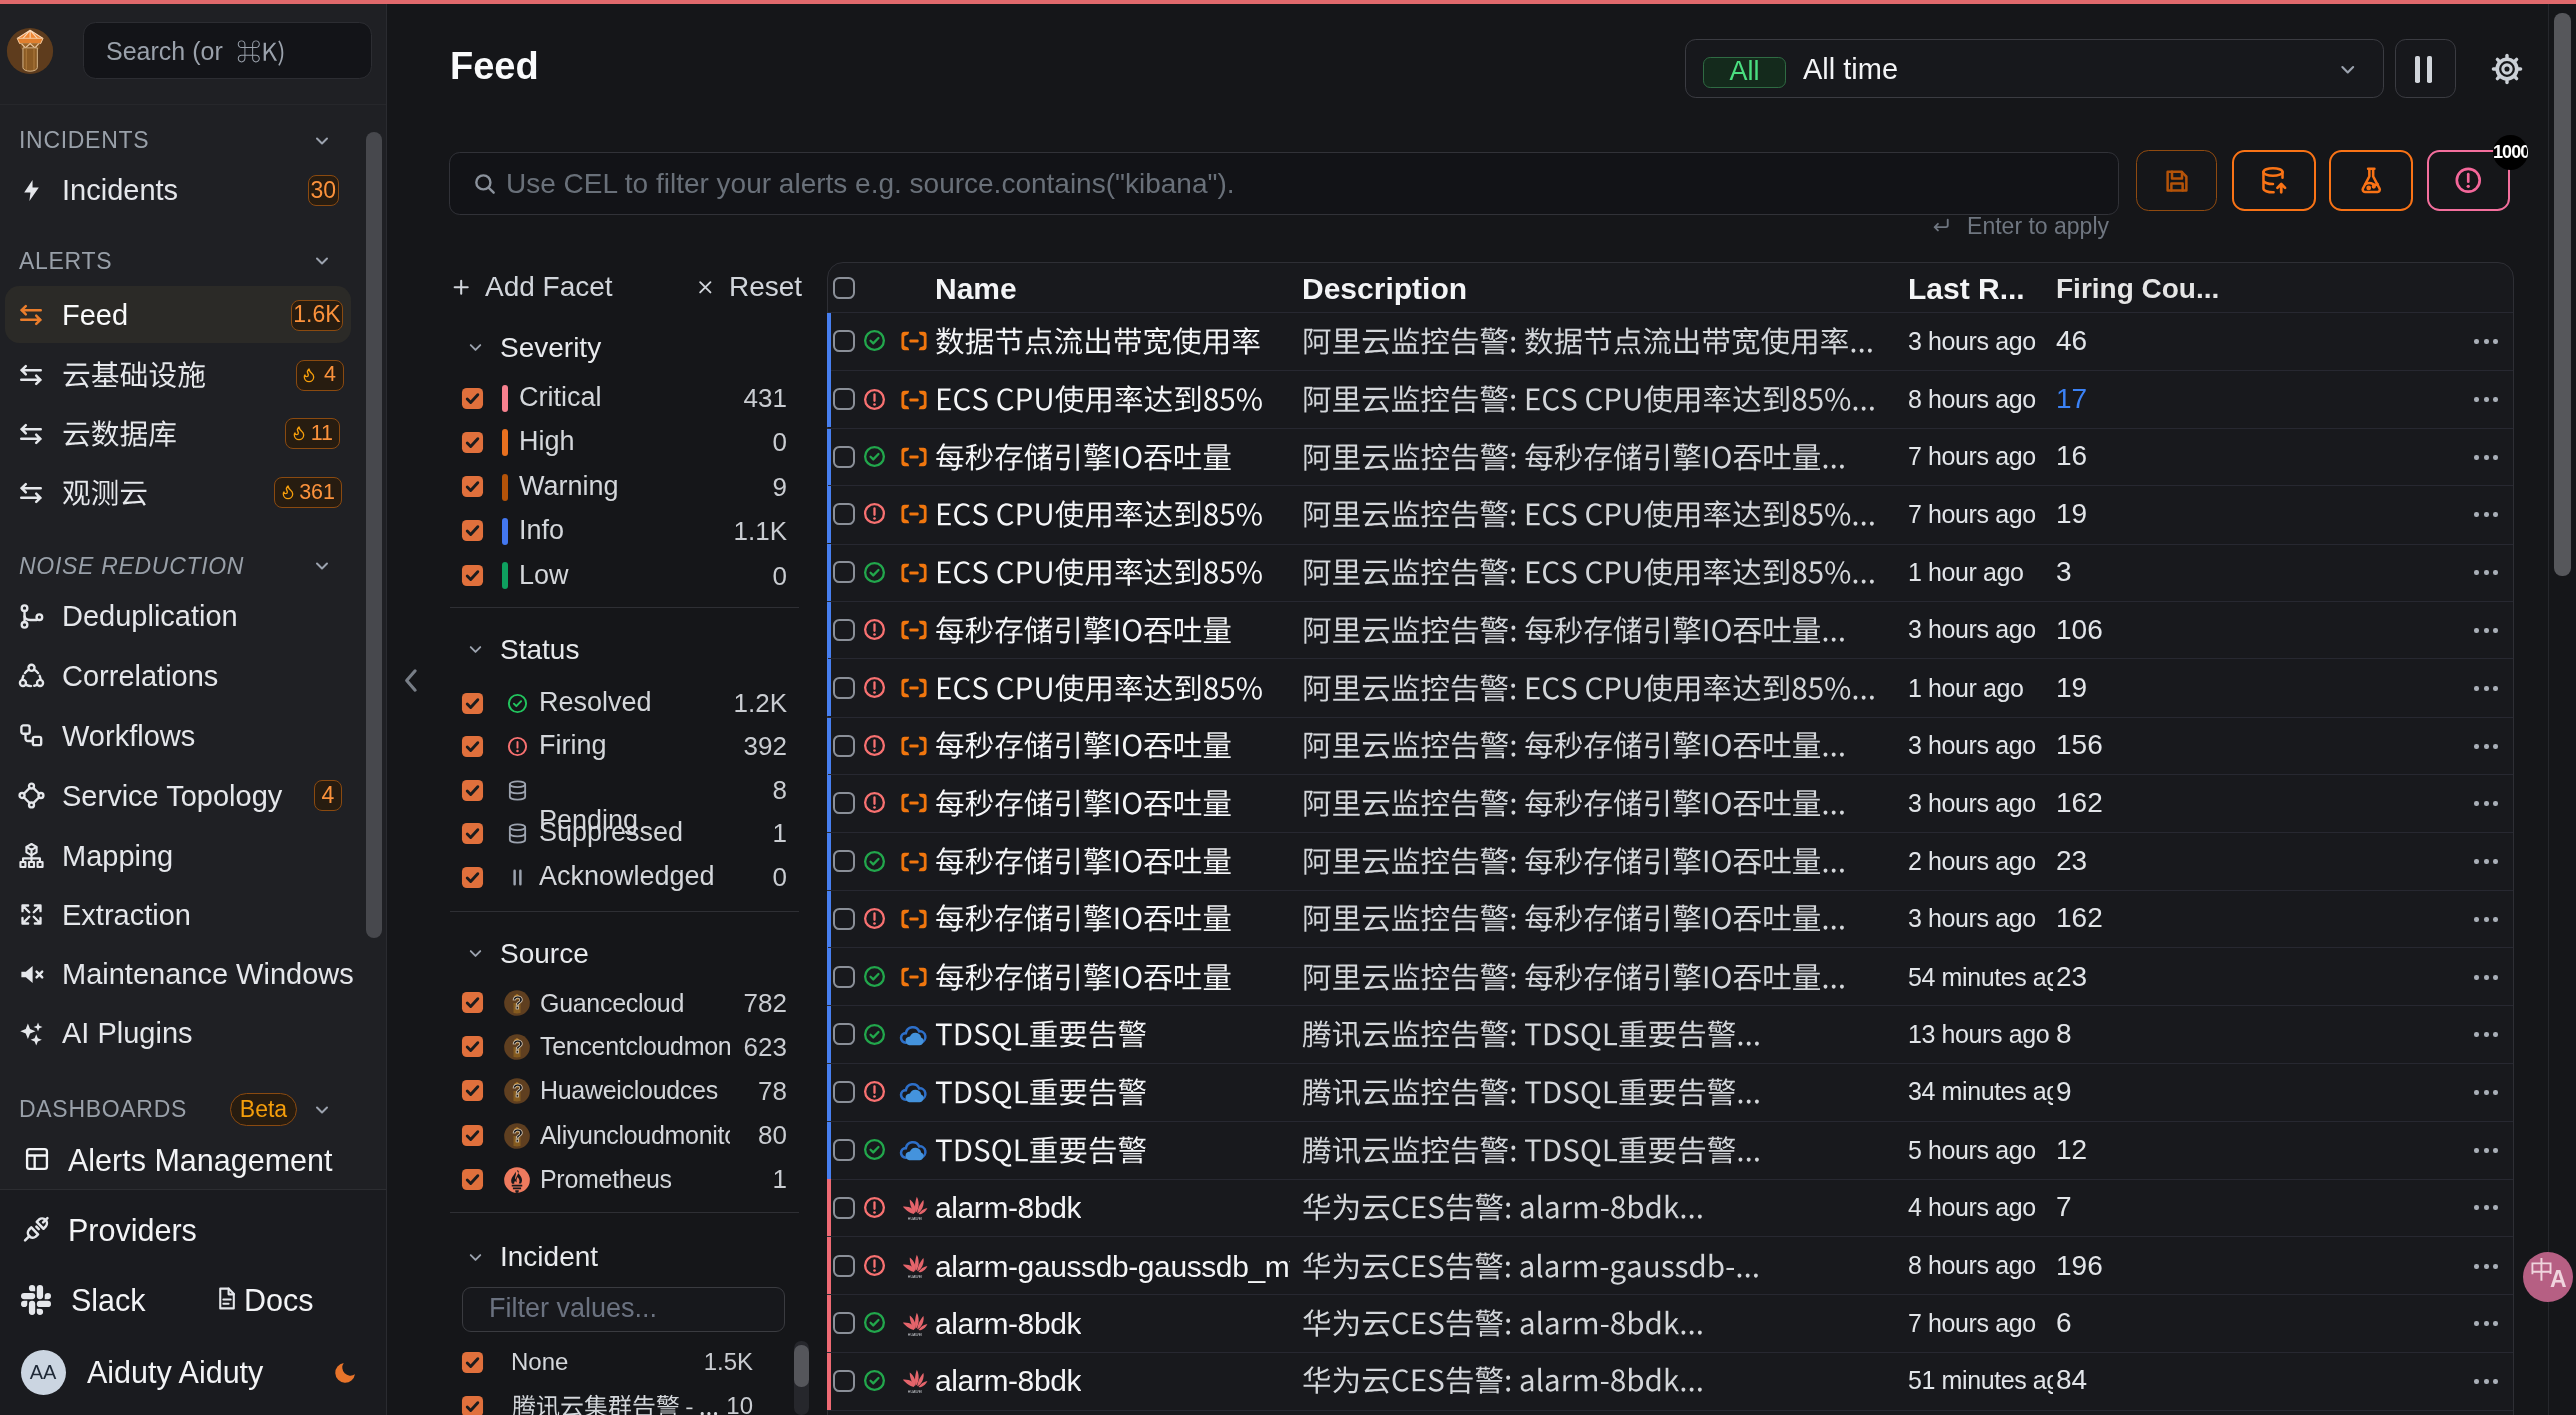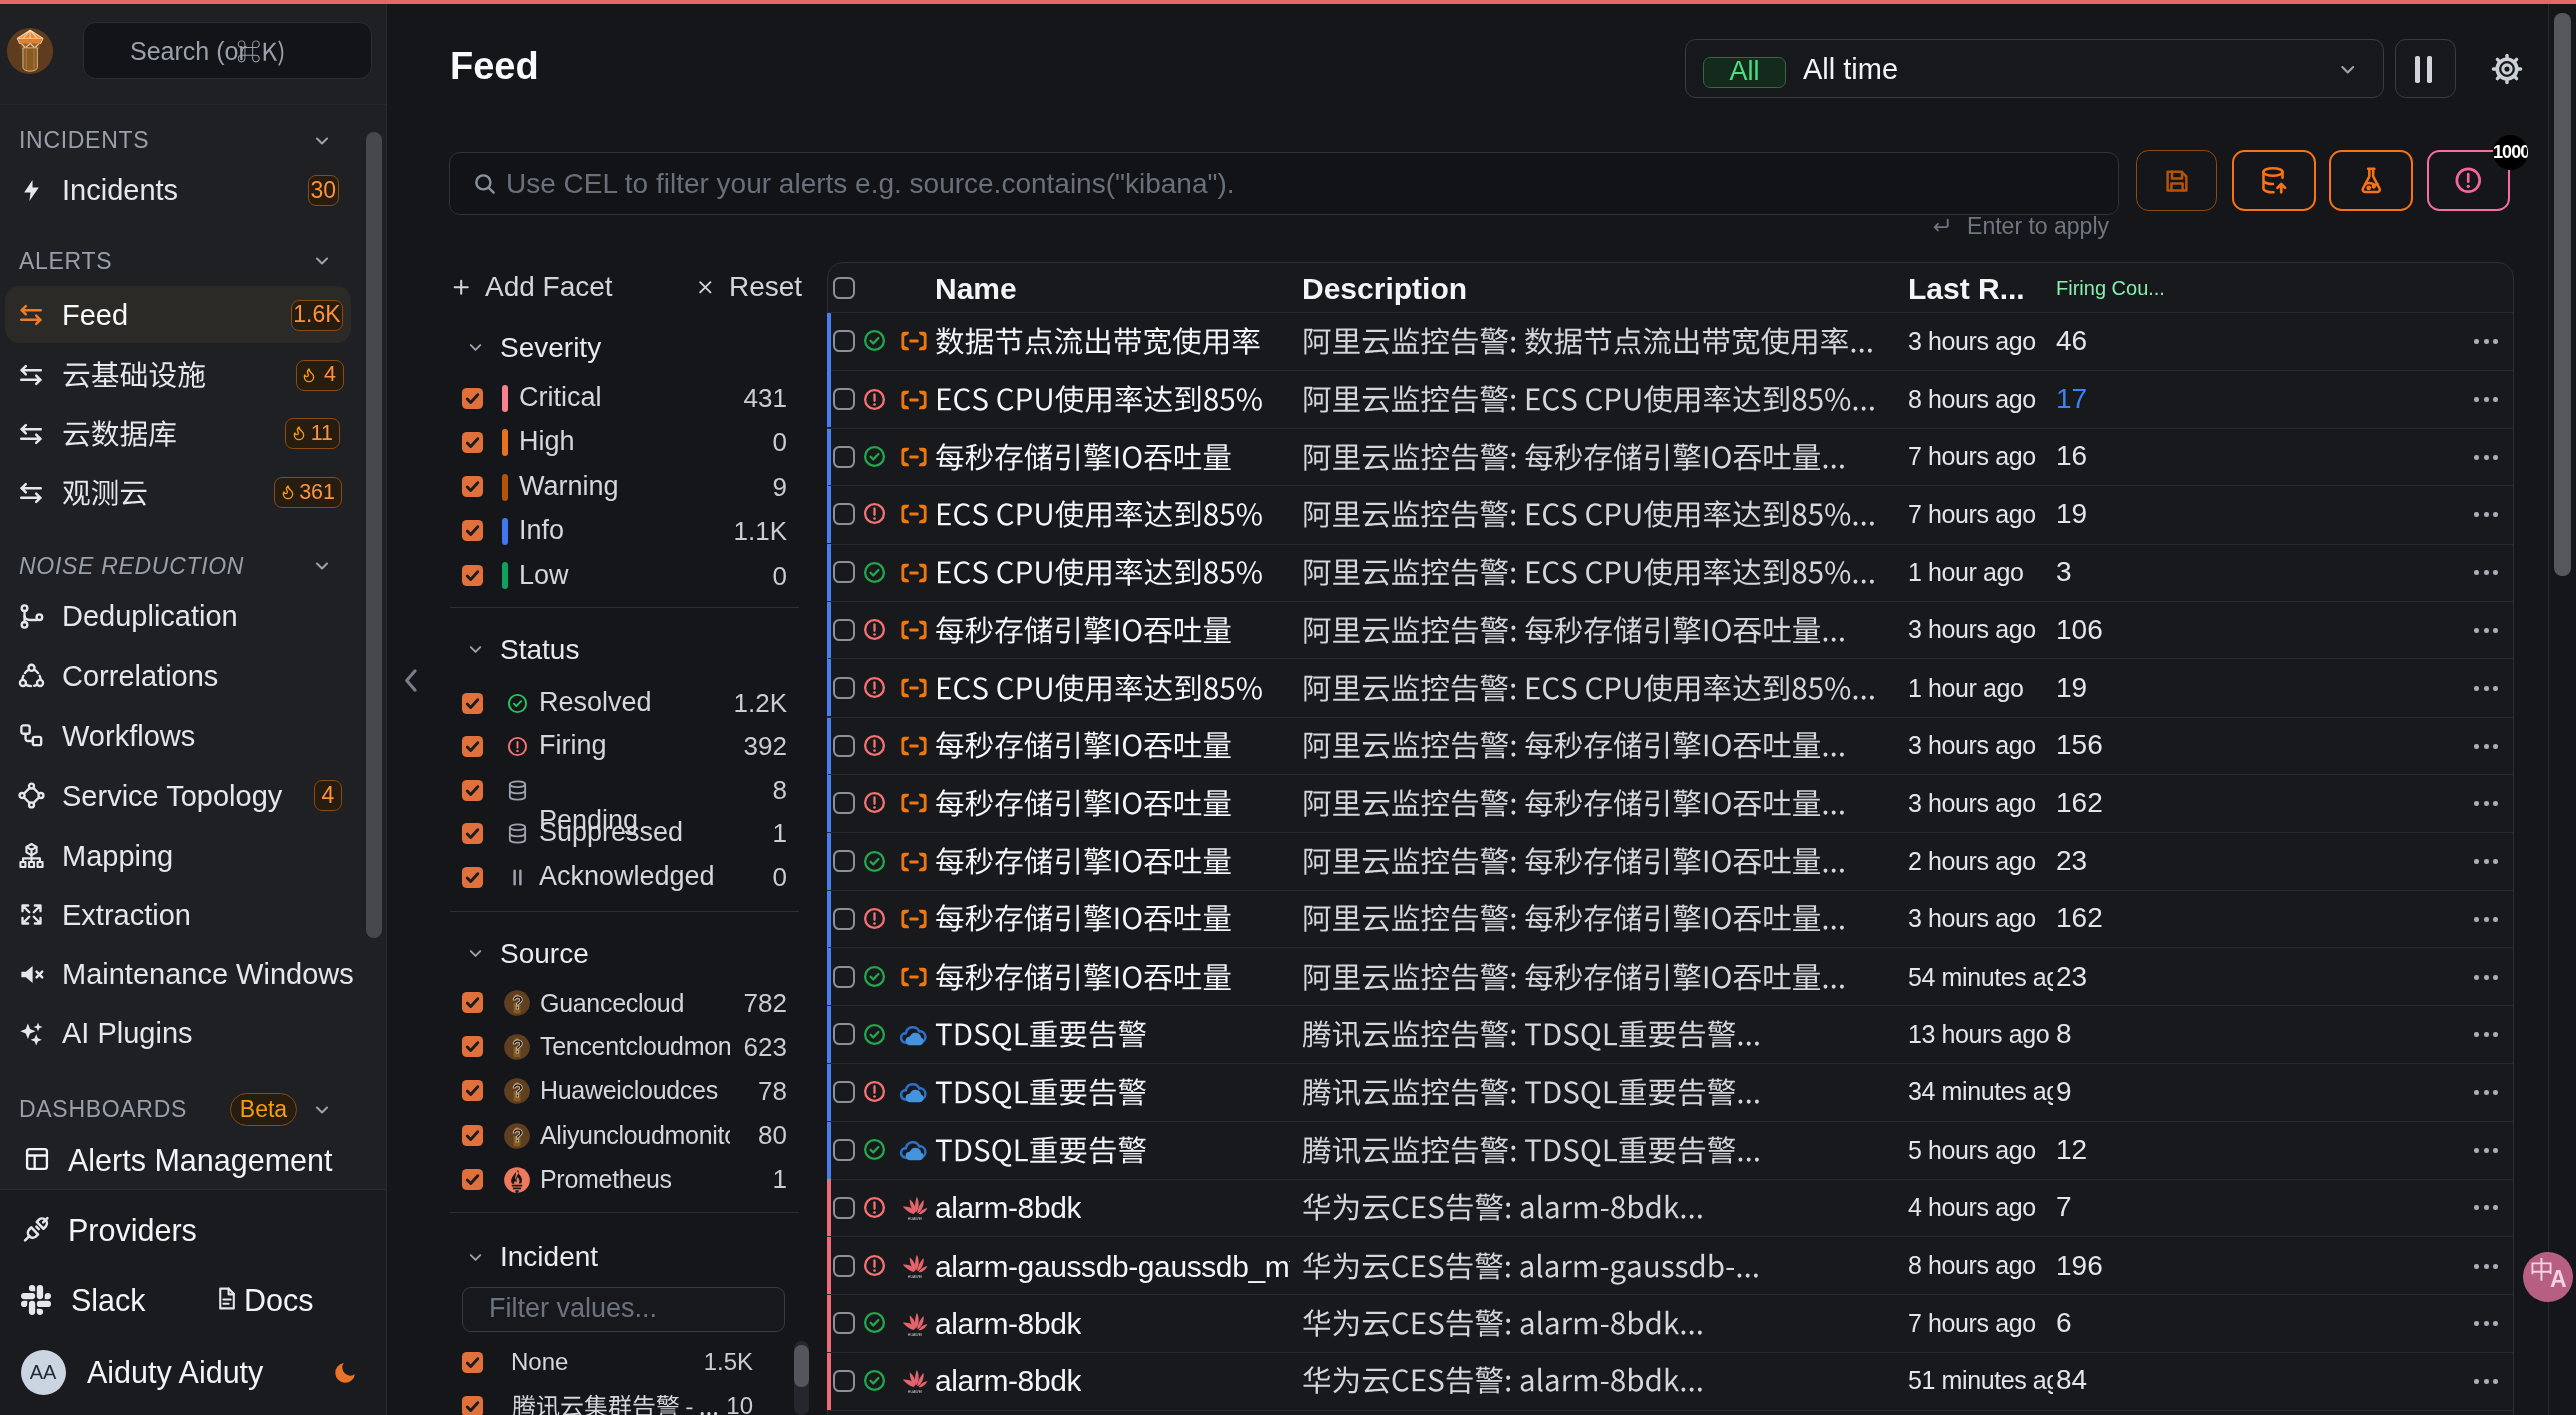--- a/index.html
+++ b/index.html
@@ -17,21 +17,21 @@
       <path d="M14.5 0 L28 8.5 L25.5 14 H3.5 L1 8.5 Z" fill="#ee8633"></path>
       <path d="M14.5 0 L6 10 M14.5 0 L23 10 M14.5 0 L1.5 8.5 M14.5 0 L27.5 8.5 M14.5 0 V14" stroke="#f8d9bb" stroke-width="1.1"></path>
       <path d="M1 8.5 h27 l-2.5 5.5 H3.5 Z" fill="#e07f2e" stroke="#f3cda3" stroke-width="1"></path>
       <path d="M4.5 14 h20 v4.5 a10 3.5 0 0 1 -20 0 Z" fill="#7d5120"></path>
       <path d="M5.5 14 l4 4.5 5-4.5 5 4.5 4-4.5" stroke="#eec9a2" stroke-width="1.2" fill="#9a6427"></path>
       <path d="M7 18.5 h15 V39 a7.5 3.8 0 0 1 -15 0 Z" fill="#8a5a24" stroke="#d9b98e" stroke-width="1"></path>
       <path d="M10.5 19 V41.5 M18.5 19 V41.5" stroke="#a9763a" stroke-width="1.2"></path>
     </g>
   </svg>
 <div class="abs" style="left:83px;top:22.4px;width:289px;height:57px;background:#131418;border:1.3px solid #2c2d32;border-radius:12.6px"></div>
-<div class="txt" style="left:106px;top:36px;font-size:25px;line-height:31px;color:#9aa1ab;font-weight:400;letter-spacing:0;margin-left:24px;">Search (or </div>
+<div class="txt" style="left:106px;top:36px;font-size:25px;line-height:31px;color:#9aa1ab;font-weight:400;letter-spacing:0;">Search (or </div>
 <svg style="position:absolute;left:236px;top:38px;" width="50" height="31" viewBox="0 0 55.5938 35">
     <g fill="#9aa1ab" transform="translate(0,25.76) scale(0.02800,-0.02800)">
       <use href="#g2318" x="0"></use>
       <use href="#g004B" x="1000"></use>
       <use href="#g0029" x="1646"></use>
     </g>
   </svg>
 <div class="abs" style="left:0;top:104px;width:386px;height:0.9px;background:#26272b"></div>
 <div class="txt" style="left:19px;top:126px;font-size:23px;line-height:29px;color:#99a0a9;font-weight:500;letter-spacing:0.7px;">INCIDENTS</div>
 <svg class="abs" style="left:312px;top:131px" width="20" height="20" viewBox="0 0 24 24" fill="none">
@@ -628,21 +628,21 @@
     </g>
   </svg>
 <div class="txt" style="right:1823px;top:1391px;font-size:24px;line-height:30px;color:#c9ccd1;font-weight:400;">10</div>
 <div class="abs" style="left:794px;top:1341px;width:15.2px;height:74px;background:#26272c;border-radius:7.2px"></div>
 <div class="abs" style="left:794px;top:1345px;width:15.2px;height:42px;background:#55565b;border-radius:7.2px"></div>
 <div class="abs" style="left:827px;top:262px;width:1687px;height:1171px;background:#18191d;border:0.9px solid #2e2f35;border-radius:16px 16px 0 0"></div>
 <div class="abs" style="left:833px;top:277px;width:21.5px;height:21.5px;border:2.2px solid #8a8f98;border-radius:6.3px"></div>
 <div class="txt" style="left:935px;top:270px;font-size:30px;line-height:37px;color:#f3f4f6;font-weight:700;letter-spacing:0;">Name</div>
 <div class="txt" style="left:1302px;top:270px;font-size:30px;line-height:37px;color:#f3f4f6;font-weight:700;letter-spacing:0;">Description</div>
 <div class="txt" style="left:1908px;top:270px;font-size:30px;line-height:37px;color:#f3f4f6;font-weight:700;letter-spacing:0;">Last R...</div>
-<div class="txt" style="left:2056px;top:270px;font-size:20px;line-height:37px;color:#86efac;font-weight:400;letter-spacing:0;">Firing Cou...</div>
+<div class="txt" style="left:2056px;top:270px;font-size:28px;line-height:37px;color:#e5e5e5;font-weight:700;letter-spacing:0;">Firing Cou...</div>
 <div class="abs" style="left:828px;top:312px;width:1685px;height:0.9px;background:#272831"></div>
 <div class="abs" style="left:827px;top:313px;width:3.6px;height:57px;background:#477ff0"></div>
 <div class="abs" style="left:833px;top:330px;width:21.5px;height:21.5px;border:2.2px solid #8a8f98;border-radius:6.3px"></div>
 <svg class="abs" style="left:862px;top:328px" width="25" height="25" viewBox="0 0 24 24" fill="none">
     <g stroke="#22a74c" stroke-width="2.2" stroke-linecap="round" stroke-linejoin="round" fill="none">
       <circle cx="12" cy="12" r="9"></circle>
       <path d="M8.2 12.2 l2.6 2.6 5-5.2"></path>
     </g>
   </svg>
 <svg class="abs" style="left:901px;top:328px" width="26" height="26" viewBox="0 0 24 24" fill="none">

